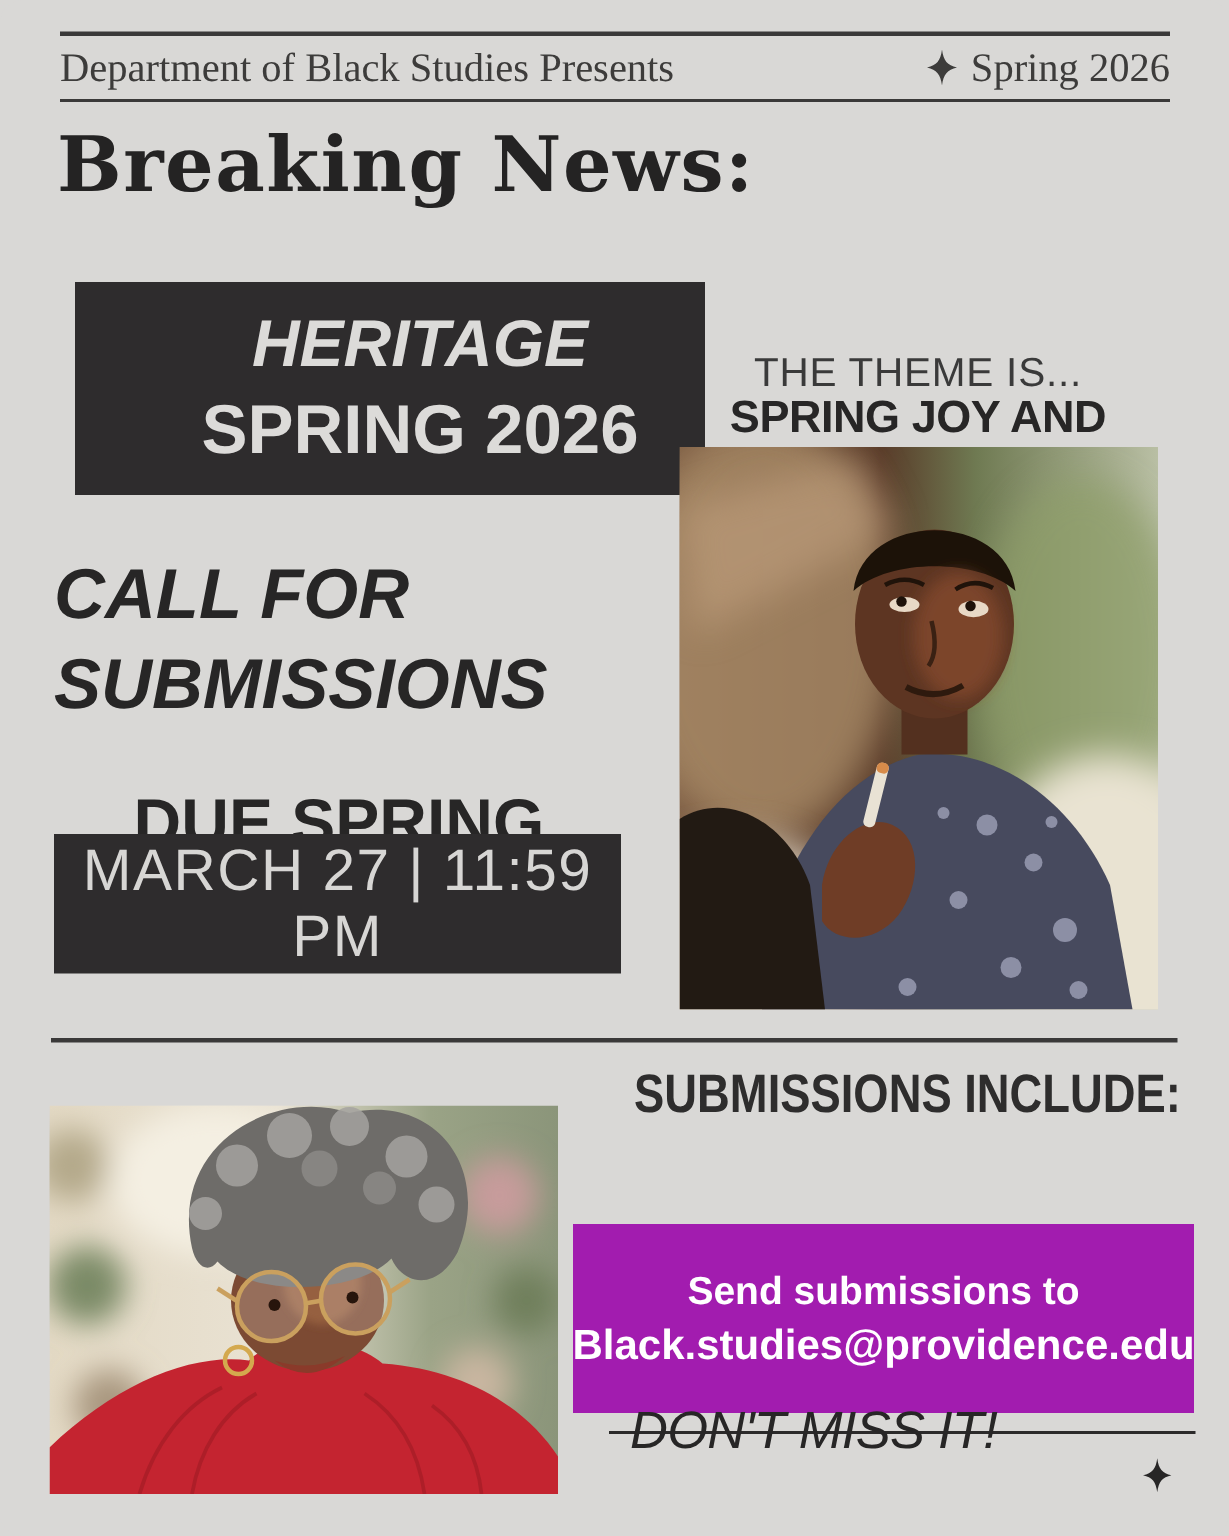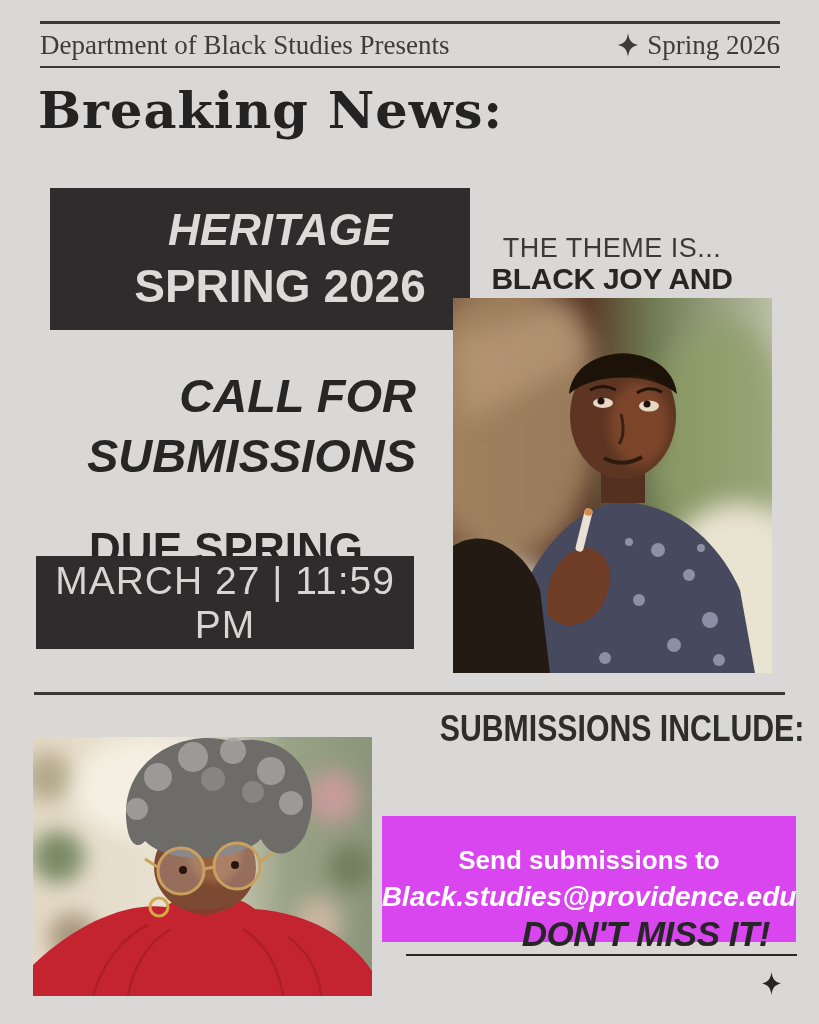--- a/index.html
+++ b/index.html
@@ -35,57 +35,57 @@
   .heritage-box{left:50px;top:188px;width:380px;height:142px;gap:4px;padding-left:40px;}
   .heritage-line{font-size:44px;font-weight:bold;font-style:italic;letter-spacing:0px;}
   .spring-line{font-size:46px;font-weight:bold;letter-spacing:0px;}
 
   
   .theme{left:438px;top:188px;width:348px;text-align:center;line-height:1.08;margin-top:46px;}
   .theme-intro{font-size:27px;font-weight:400;color:#3a3a3a;letter-spacing:0.5px;}
   .theme-bold{font-size:30px;font-weight:bold;color:#272626;letter-spacing:-0.3px;}
 
   
-  .call{left:36px;top:366px;width:380px;text-align:right;
+  .call{left:36px;top:366px;width:380px;text-align:left;
     font-size:47px;font-weight:bold;font-style:italic;line-height:1.27;color:#272626;}
   .due{left:36px;top:524px;width:380px;text-align:center;
     font-size:44px;font-weight:bold;color:#272626;}
 
   .deadline-box{left:36px;top:556px;width:378px;height:93px;}
   .deadline-text{font-size:39px;font-weight:400;letter-spacing:1px;color:#d7d6d4;}
 
   
   .photo{display:block;}
   .baldwin{left:453px;top:298px;}
   .colvin{left:33px;top:737px;}
 
   
   .divider-mid{left:34px;top:692px;width:751px;height:3px;}
   .rule-top1{left:40px;top:21px;width:740px;height:3px;}
   .rule-top2{left:40px;top:66px;width:740px;height:2px;}
   .footer-rule{left:406px;top:954px;width:391px;height:2px;background:#2b2a2a;}
 
   
-  .subs{left:388px;top:708px;width:412px;text-align:center;margin-left:17px;}
+  .subs{left:388px;top:708px;width:412px;text-align:center;}
   .subs-heading{font-size:36px;font-weight:bold;color:#2e2d2d;
     display:inline-block;transform:scaleX(.84);transform-origin:center;
     letter-spacing:0px;white-space:nowrap;}
   .subs-items{margin-top:4px;font-family:"Liberation Serif",serif;font-weight:bold;
     font-size:29px;letter-spacing:1.5px;color:#2e2d2d;line-height:1.1;}
 
   
-  .email-box{left:382px;top:816px;width:414px;height:126px;background:#d946ef;
+  .email-box{left:382px;top:816px;width:414px;height:126px;background:#a21caf;
     display:flex;flex-direction:column;align-items:center;justify-content:center;
     text-align:center;color:#ffffff;line-height:1.35;}
   .email-line1{font-size:26px;font-weight:bold;}
-  .email-line2{font-size:28px;font-weight:bold;font-style:italic;}
-
-  
-  .dont-miss{left:420px;top:914px;width:350px;text-align:right;
-    font-size:35px;font-weight:bold;font-style:italic;letter-spacing:-0.5px;color:#272626;}
+  .email-line2{font-size:28px;font-weight:bold;}
+
+  
+  .dont-miss{left:420px;top:934px;width:350px;text-align:left;
+    font-size:35px;font-weight:normal;font-style:italic;letter-spacing:-0.5px;color:#272626;}
   .footer-star{left:762px;top:972px;}
 </style>
 </head>
 <body>
 
 <div class="poster">
 
   <div class="abs rule rule-top1"></div>
   <div class="abs masthead-row">
     <span>Department of Black Studies Presents</span>
@@ -100,21 +100,21 @@
 
   <div class="abs headline">Breaking News:</div>
 
   <div class="abs panel-dark heritage-box">
     <div class="heritage-line">HERITAGE</div>
     <div class="spring-line">SPRING 2026</div>
   </div>
 
   <div class="abs theme">
     <div class="theme-intro">THE THEME IS...</div>
-    <div class="theme-bold">BLACK JOY AND</div>
+    <div class="theme-bold">SPRING JOY AND</div>
   </div>
 
   <svg class="abs photo baldwin" role="img" width="319" height="375" viewBox="0 0 319 375" aria-label="Color portrait of a man gazing upward holding a cigarette, wearing a dark patterned shirt against a warm brown and green background">
     <defs>
       <filter id="b1" x="-40%" y="-40%" width="180%" height="180%">
           <feGaussianBlur stdDeviation="12"></feGaussianBlur>
         </filter>
       <filter id="b2" x="-40%" y="-40%" width="180%" height="180%">
           <feGaussianBlur stdDeviation="5"></feGaussianBlur>
         </filter>

